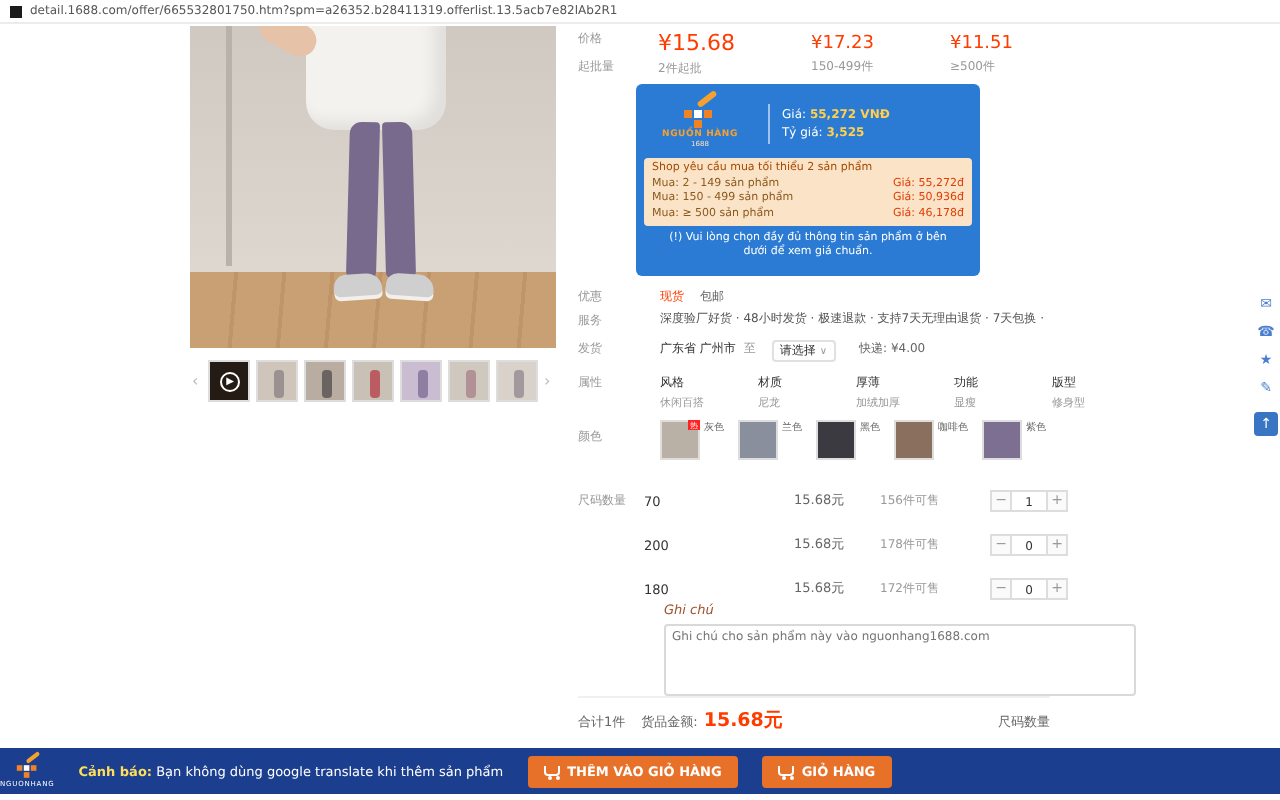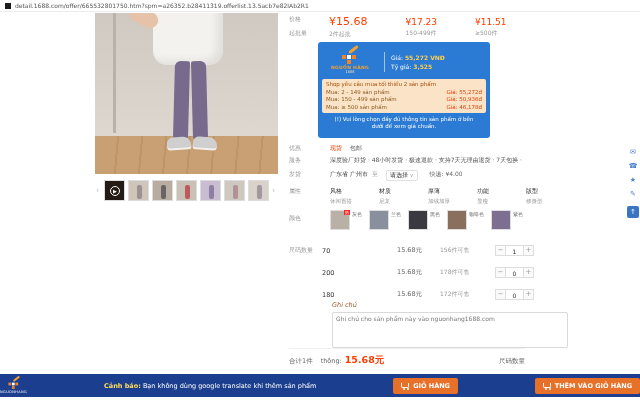--- a/index.html
+++ b/index.html
@@ -99,21 +99,21 @@
   .summary { position:absolute; left:289px; top:348px; width:236px; border-top:1px solid #f0f0f0; padding-top:5px; display:flex; align-items:baseline; font-size:6.5px; color:#666; }
   .sum-amt { color:#ff3c00; font-weight:bold; font-size:9.5px; margin-left:3px; }
   .sum-link { margin-left:auto; color:#666; cursor:pointer; }
 
   
   .sidebar { position:absolute; left:627px; top:148px; width:12px; display:flex; flex-direction:column; align-items:center; gap:5px; }
   .s-ico { font-size:7px; color:#4a7fd0; line-height:9px; cursor:pointer; }
   .s-top { width:12px; height:12px; background:#3a75c4; border-radius:2px; color:#fff; font-size:7px; line-height:12px; text-align:center; cursor:pointer; margin-top:2px; }
 
   
-  .bottombar { position:absolute; left:0; top:374px; width:640px; height:23px; background:#1c3e8f; display:flex; align-items:center; justify-content:space-between; gap:12px; }
+  .bottombar { position:absolute; left:0; top:374px; width:640px; height:23px; background:#1c3e8f; display:flex; align-items:center; justify-content:flex-start; gap:12px; }
   .bb-logo { display:flex; flex-direction:column; align-items:center; }
   .bb-logo .logo-px { transform:scale(.7); }
   .bb-brand { font-size:3.5px; color:#fff; letter-spacing:.4px; margin-top:-1px; }
   .bb-warn { font-size:6.5px; color:#fff; }
   .bb-warn b { color:#ffde59; font-weight:bold; }
   .bb-btn { background:#e8712a; border:none; color:#fff; font-size:6.5px; font-weight:bold; border-radius:2px; padding:4px 8px; display:flex; align-items:center; gap:4px; cursor:pointer; font-family:"DejaVu Sans", sans-serif; }
   .cart-ico { position:relative; width:8px; height:5px; border:1px solid #fff; border-top:none; border-radius:0 0 2px 2px; display:inline-block; }
   .cart-ico::after { content:""; position:absolute; left:1px; bottom:-3px; width:2px; height:2px; background:#fff; border-radius:50%; box-shadow:4px 0 0 #fff; }
 </style>
 </head>
@@ -321,21 +321,21 @@
   </span>
 </div>
 
 <div class="notewrap">
   <div class="note-label">Ghi chú</div>
   <textarea class="note-ta" placeholder="Ghi chú cho sản phẩm này vào nguonhang1688.com" style=""></textarea>
 </div>
 
 <div class="summary">
   <span>合计1件</span>
-  <span style="margin-left:8px">thông:</span>
+  <span style="margin-left:8px">货品金额:</span>
   <span class="sum-amt">15.68元</span>
   <span class="sum-link">尺码数量</span>
 </div>
 
 <div class="sidebar">
   <span class="s-ico">✉</span>
   <span class="s-ico">☎</span>
   <span class="s-ico">★</span>
   <span class="s-ico">✎</span>
   <span class="s-top">↑</span>
@@ -350,19 +350,19 @@
         <i></i>
         <span class="pen"></span>
       </div>
     <span class="bb-brand">NGUONHANG</span>
   </div>
   <div class="bb-warn">
     <b>Cảnh báo:</b> <span>Bạn không dùng google translate khi thêm sản phẩm</span>
   </div>
   <button class="bb-btn">
     <span class="cart-ico"></span>
-    <span>GIỎ HÀNG</span>
+    <span>THÊM VÀO GIỎ HÀNG</span>
   </button>
   <button class="bb-btn">
     <span class="cart-ico"></span>
-    <span>THÊM VÀO GIỎ HÀNG</span>
+    <span>GIỎ HÀNG</span>
   </button>
 </div>
 
 </body></html>

